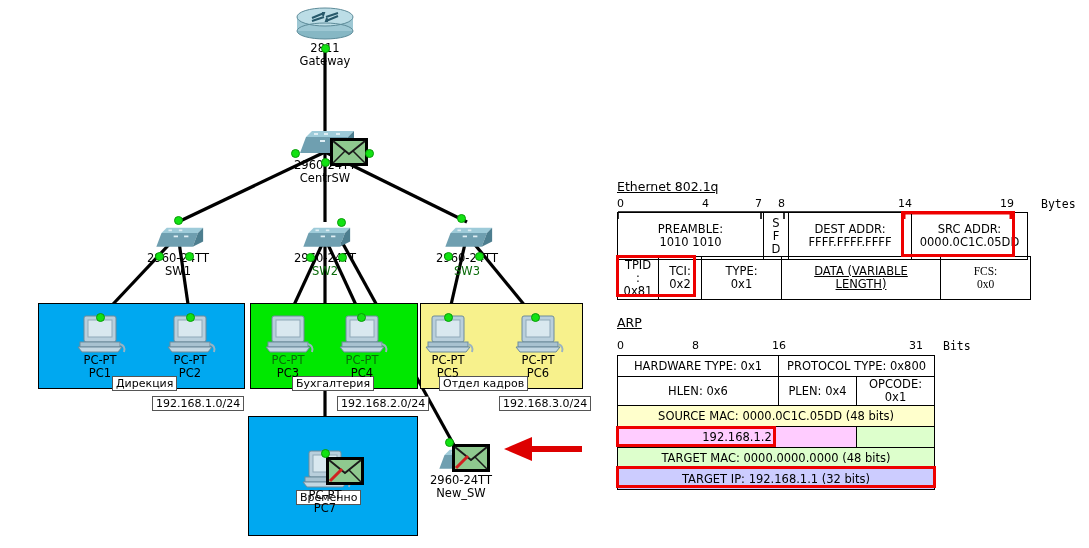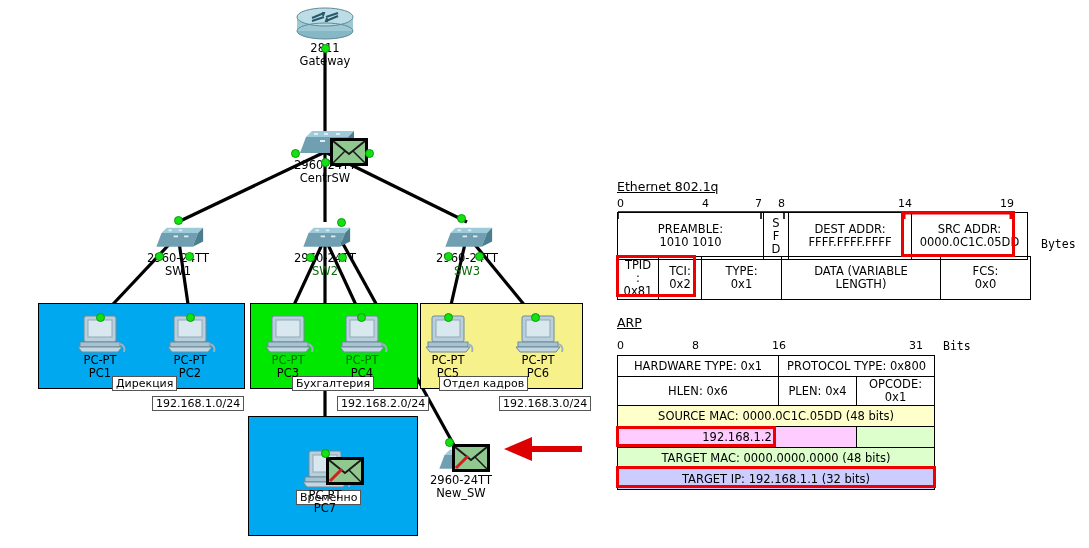--- a/index.html
+++ b/index.html
@@ -394,36 +394,36 @@
         <div>0x81</div>
       </td>
       <td style="width:40px;">
         <div>TCI:</div>
         <div>0x2</div>
       </td>
       <td style="width:77px;">
         <div>TYPE:</div>
         <div>0x1</div>
       </td>
-      <td style="width:156px;">
+      <td style="width:156px;text-decoration:underline;">
         <div>DATA (VARIABLE</div>
         <div>LENGTH)</div>
       </td>
-      <td style="width:87px;">
+      <td style="width:87px;font-family:Liberation Serif, serif;">
         <div>FCS:</div>
         <div>0x0</div>
       </td>
     </tr>
   </tbody>
     </table>
 
   <div class="hl" style="left:901px;top:211px;width:114px;height:46px;"></div>
   <div class="hl" style="left:616px;top:255px;width:80px;height:42px;"></div>
 
-  <div class="units" style="left:1041px;top:197px;margin-top:40px;">Bytes</div>
+  <div class="units" style="left:1041px;top:197px;">Bytes</div>
 
   <div class="dg-title" style="left:617px;top:315px;">ARP</div>
 
   <div class="ruler" style="left:617px;top:339px;width:330px;height:14px;">
     <span style="left:0px;">0</span>
     <span style="left:75px;">8</span>
     <span style="left:155px;">16</span>
     <span style="left:292px;">31</span>
   </div>
   <div class="units" style="left:943px;top:339px;">Bits</div>

